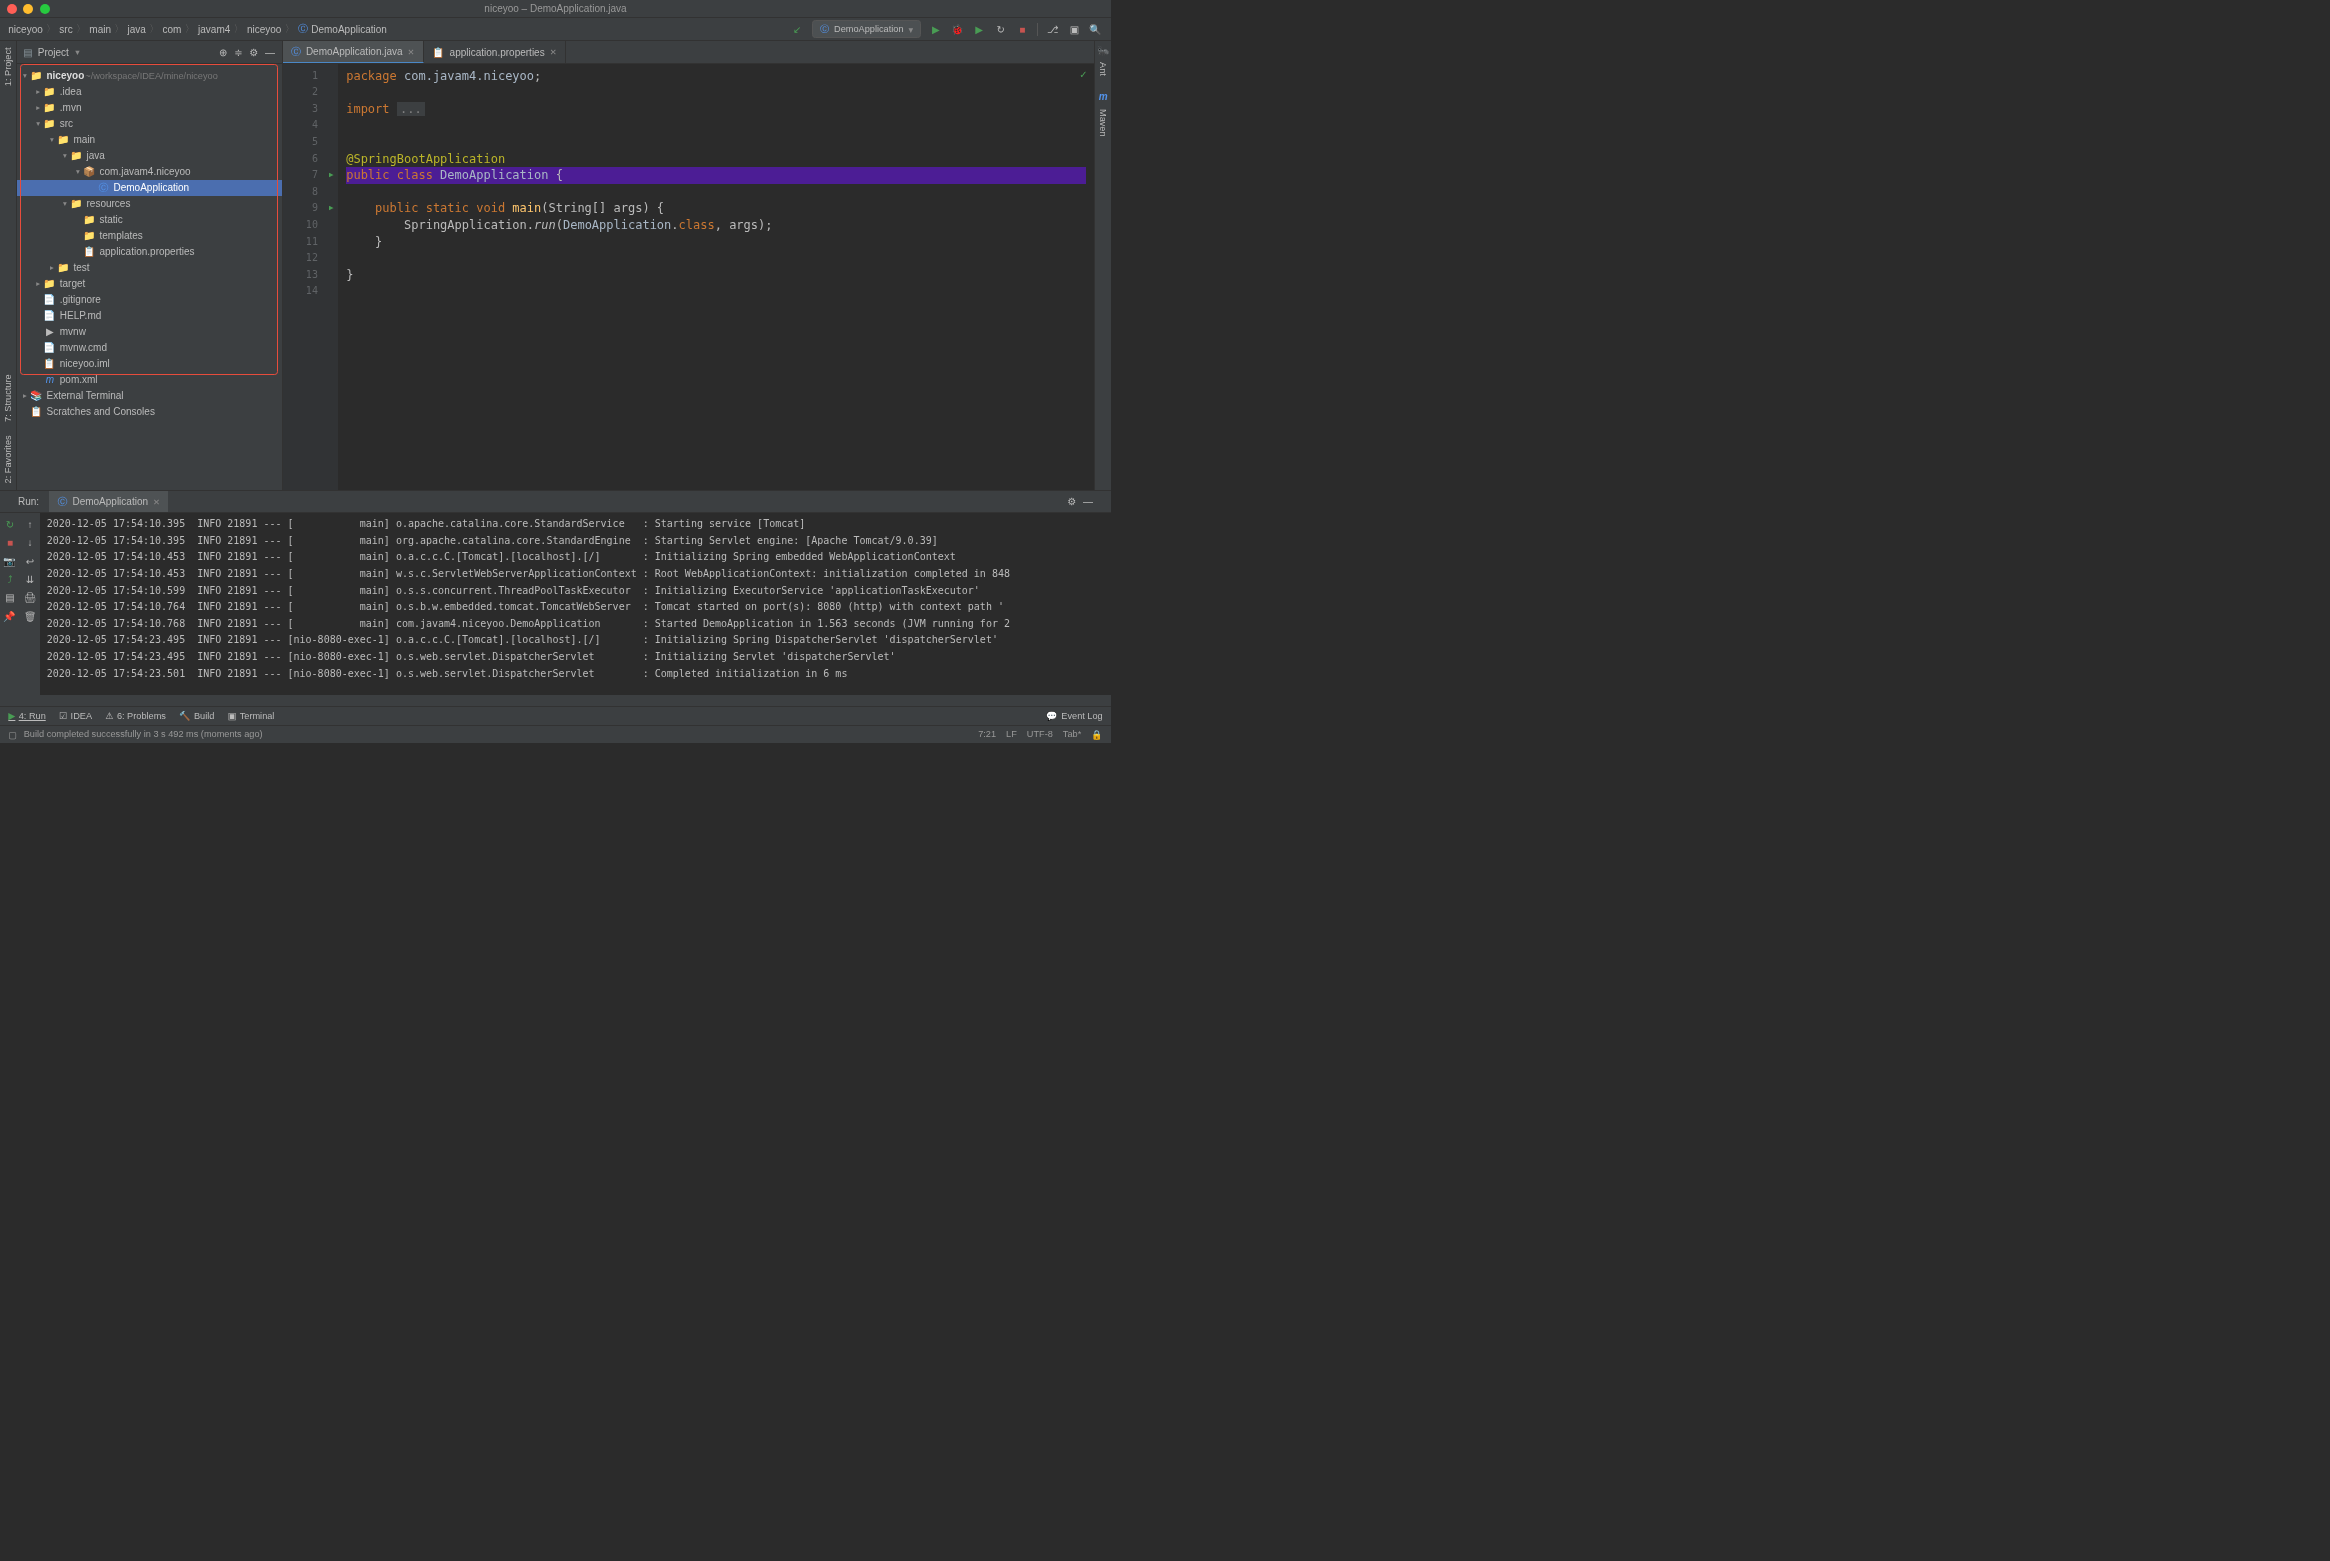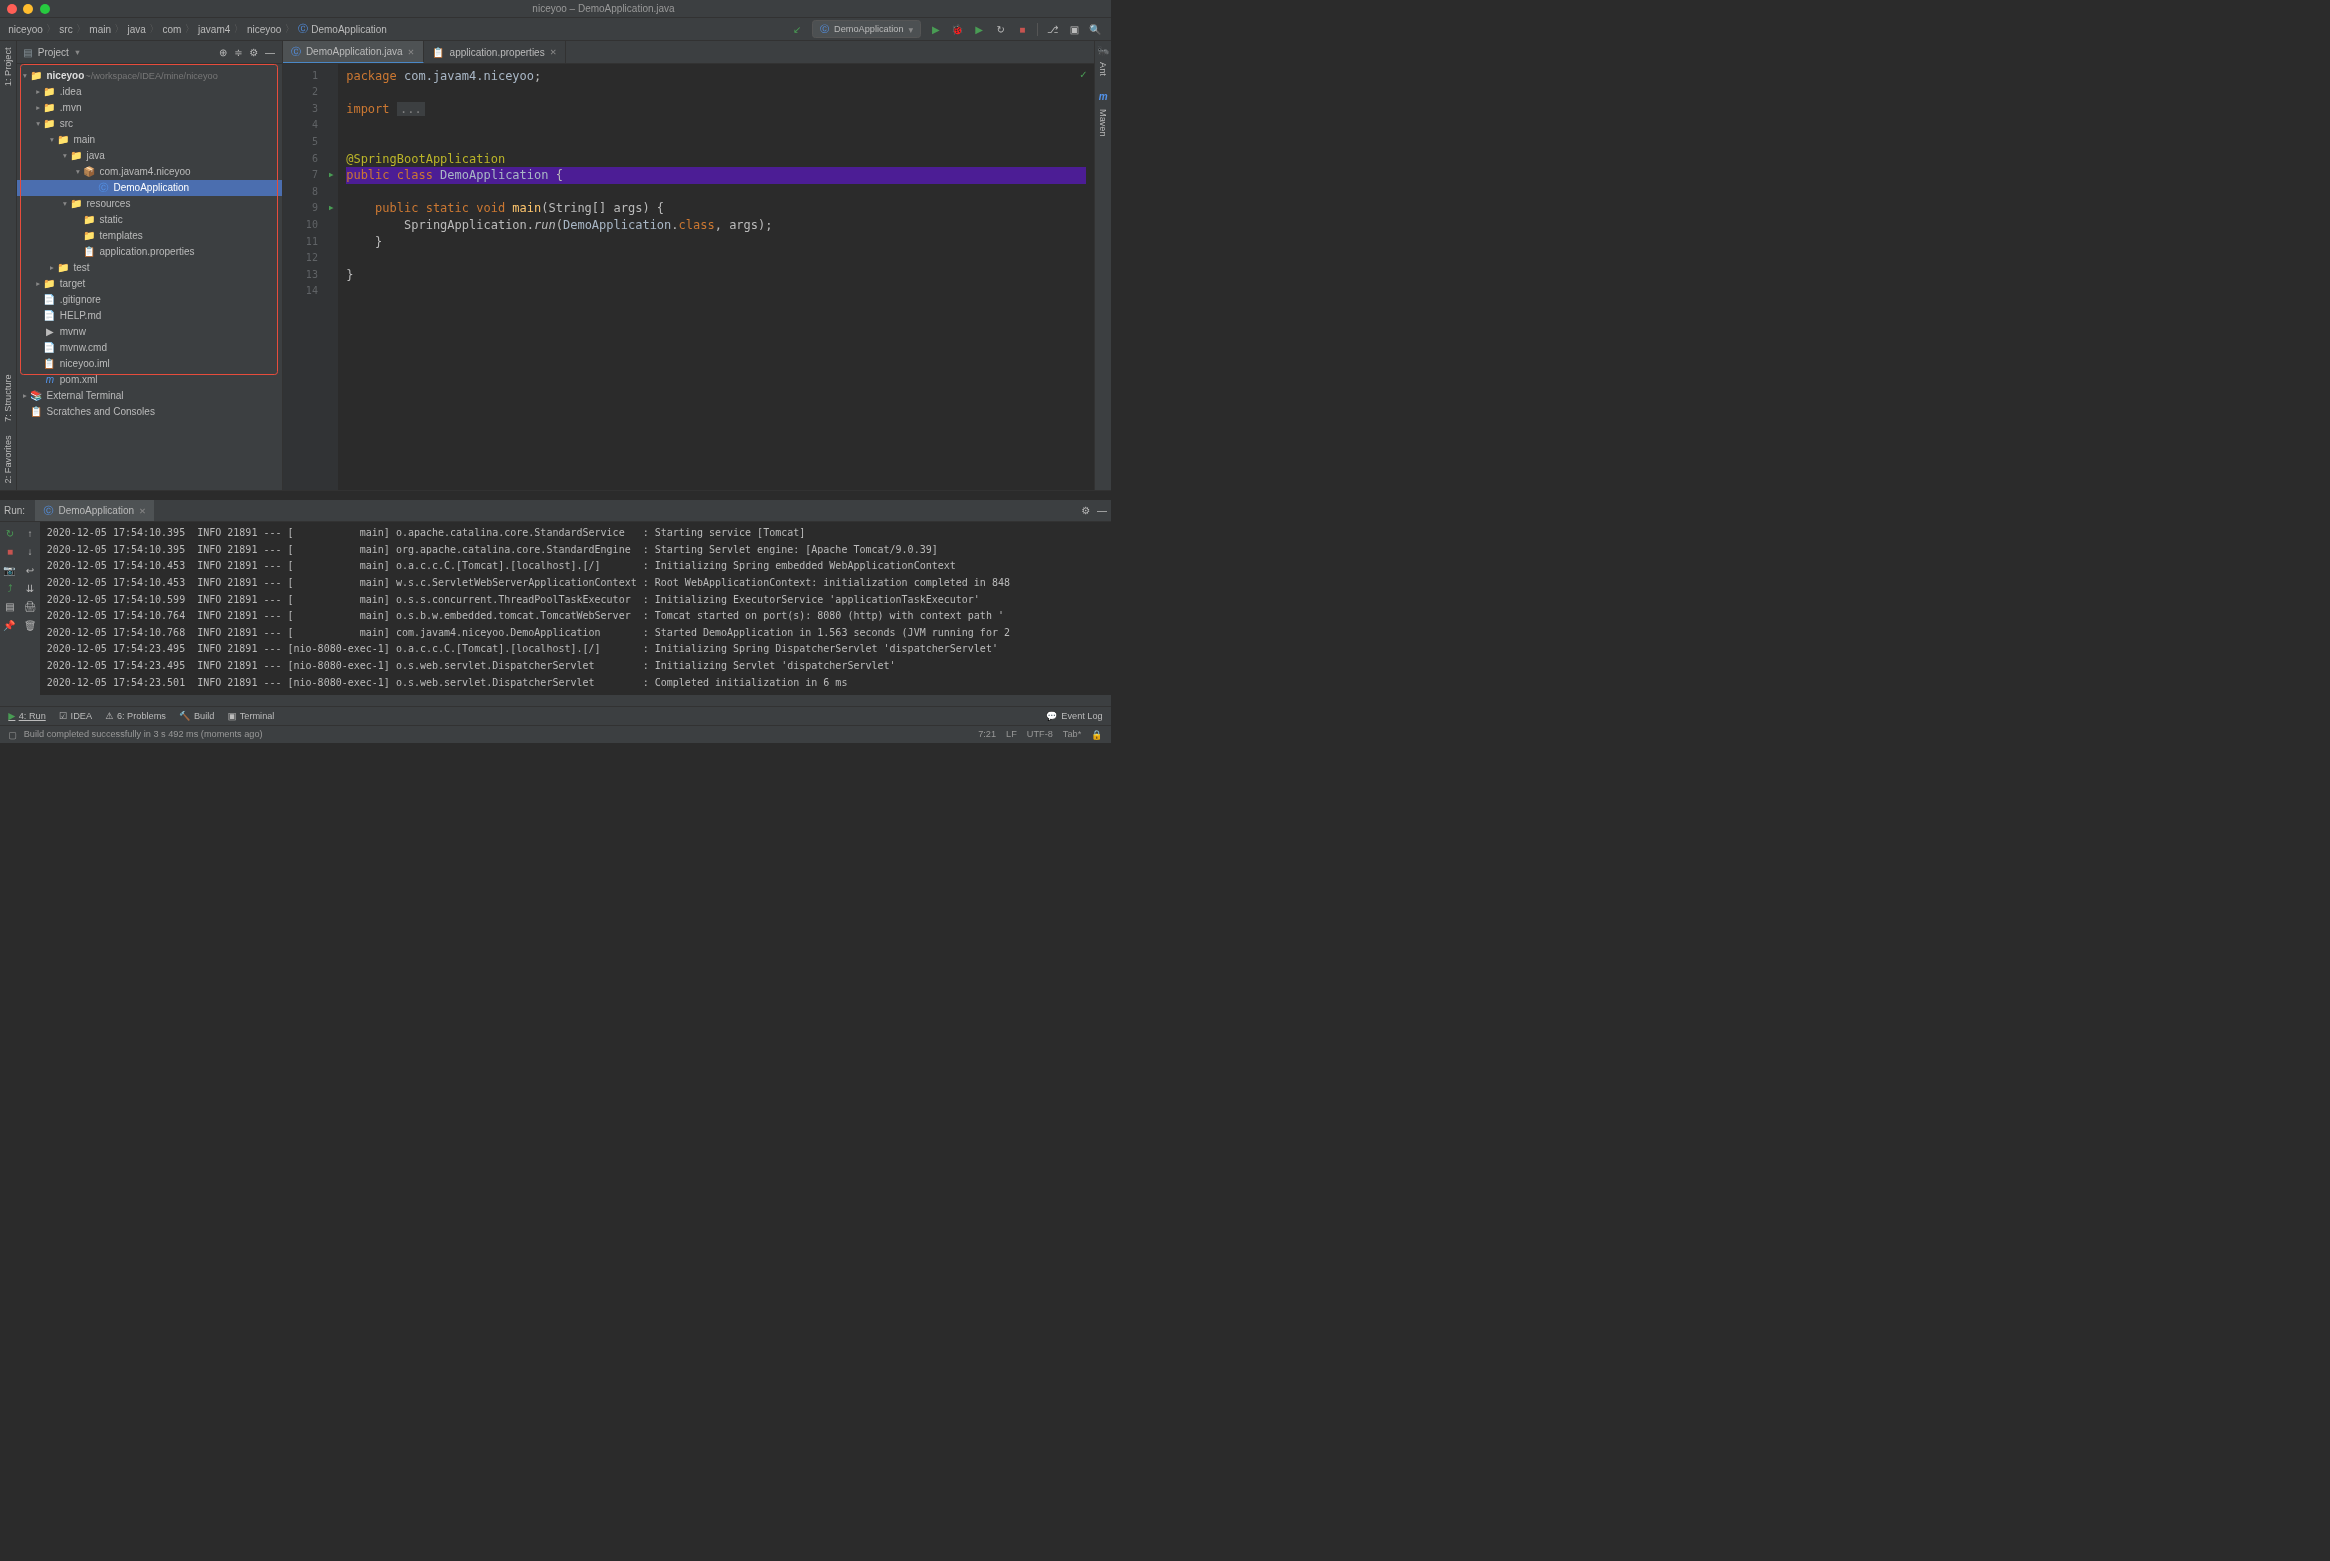--- a/index.html
+++ b/index.html
@@ -19,21 +19,21 @@
   align-items: center;
   padding: 0 6.7px;
   border-bottom: 0.8px solid #323232;
   position: relative;
 }
 .traffic-lights { display: flex; gap: 6.7px; }
 .traffic-light { width: 10px; height: 10px; border-radius: 50%; }
 .tl-red { background: #ff5f56; }
 .tl-yellow { background: #ffbd2e; }
 .tl-green { background: #27c93f; }
-.titlebar-title { position: absolute; left: 50%; transform: translateX(-50%); color: #999; font-size: 10px; margin-left: 48px; }
+.titlebar-title { position: absolute; left: 50%; transform: translateX(-50%); color: #999; font-size: 10px; }
 
 .navbar {
   height: 23px;
   background: #3c3f41;
   display: flex;
   align-items: center;
   padding: 0 8.3px;
   border-bottom: 0.8px solid #323232;
 }
 .breadcrumbs { display: flex; align-items: center; gap: 3.3px; flex: 1; }
@@ -125,21 +125,21 @@
 .pkg { color: #a9b7c6; }
 .dim { color: #808080; background: #3c3f41; padding: 0 3.3px; }
 .highlight-line { background: #4c1d95; display: inline-block; width: 100%; }
 
 .run-panel {
   height: 216px; background: #2b2b2b; border-top: 0.8px solid #323232;
   display: flex; flex-direction: column;
 }
 .run-header {
   height: 21.6px; background: #3c3f41; display: flex; align-items: center;
-  padding: 0 4px; border-bottom: 0.8px solid #323232; margin-top: 9px;
+  padding: 0 18px; border-bottom: 0.8px solid #323232;
 }
 .run-title { margin-right: 10px; font-size: 10px; }
 .run-tab {
   display: flex; align-items: center; gap: 5px; padding: 0 8.3px;
   background: #4e5254; height: 100%; font-size: 10px;
 }
 .run-header-right { margin-left: auto; display: flex; gap: 6.7px; }
 .run-body { flex: 1; display: flex; overflow: hidden; }
 .run-toolbar {
   width: 20px; background: #3c3f41; display: flex; flex-direction: column;

